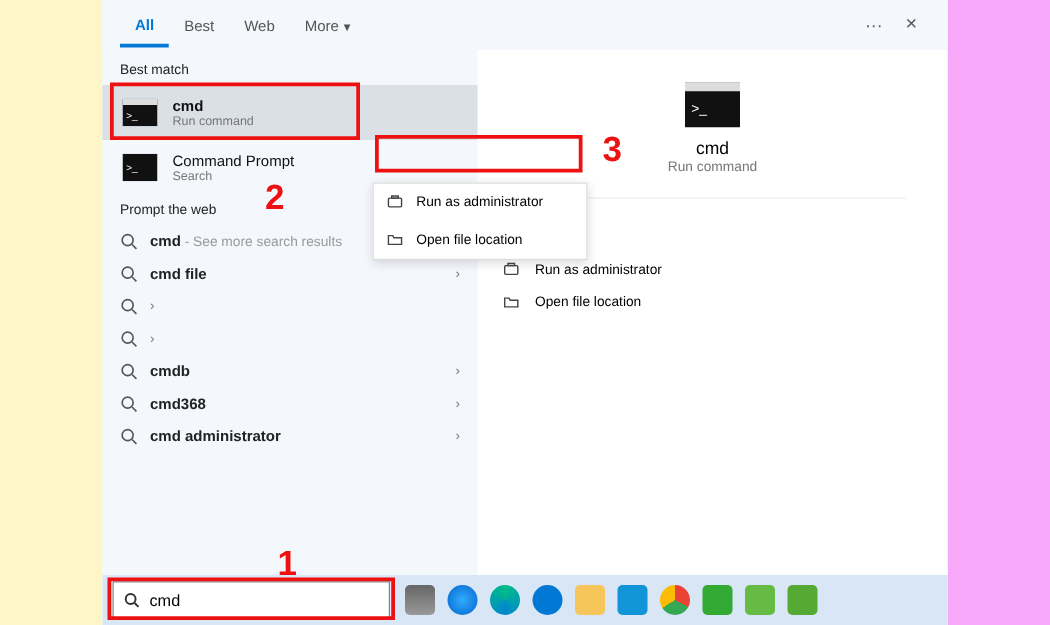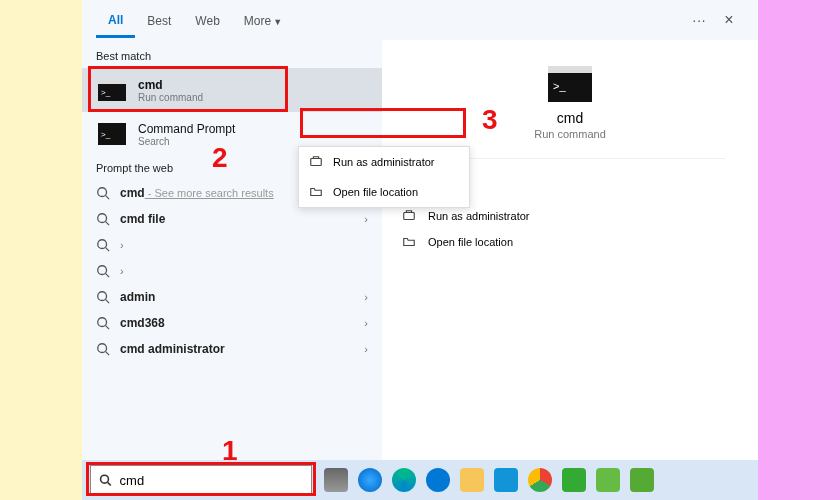--- a/index.html
+++ b/index.html
@@ -21,21 +21,21 @@
   .result-item { display: flex; align-items: center; padding: 6px 14px; cursor: pointer; }
   .result-item.selected { background: #dbe0e6; }
   .icon-box { width: 32px; height: 32px; display: flex; align-items: center; justify-content: center; margin-right: 10px; }
   .cmd-icon-svg { width: 28px; height: 22px; }
   .result-text { flex: 1; display: flex; flex-direction: column; }
   .result-title { font-size: 12px; color: #111; }
   .result-title.bold { font-weight: 600; }
   .result-sub { font-size: 10px; color: #777; }
   .search-item { display: flex; align-items: center; padding: 6px 14px; cursor: pointer; font-size: 12px; color: #222; }
   .search-icon-small { width: 14px; height: 14px; margin-right: 10px; stroke: #555; fill: none; stroke-width: 1.5; }
-  .search-hint { color: #999; font-size: 11px; text-decoration: underline; }
+  .search-hint { color: #999; font-size: 11px; }
   .chev-right { color: #777; font-size: 11px; }
   .context-menu { position: absolute; left: 216px; top: 106px; width: 172px; background: #fff; border: 1px solid #ddd; box-shadow: 0 2px 8px rgba(0,0,0,.15); z-index: 10; }
   .ctx-item { display: flex; align-items: center; padding: 8px 10px; font-size: 11px; cursor: pointer; }
   .ctx-icon { width: 14px; height: 14px; margin-right: 10px; stroke: #444; fill: none; stroke-width: 1.3; }
   .preview-icon { width: 44px; height: 36px; margin-top: 6px; }
   .preview-title { font-size: 14px; margin-top: 8px; }
   .preview-sub { font-size: 11px; color: #777; margin-top: 2px; }
   .preview-sep { width: 90%; height: 1px; background: #eee; margin: 18px 0; }
   .action-row { display: flex; align-items: center; width: 100%; padding: 6px 4px; font-size: 11px; cursor: pointer; }
   .action-icon { width: 14px; height: 14px; margin-right: 12px; stroke: #444; fill: none; stroke-width: 1.3; }
@@ -127,21 +127,21 @@
               <circle cx="7" cy="7" r="5"></circle>
               <path d="M11 11l4 4"></path>
             </svg>
             <span class="chev-right">›</span>
           </div>
           <div class="search-item">
             <svg class="search-icon-small" viewBox="0 0 16 16">
               <circle cx="7" cy="7" r="5"></circle>
               <path d="M11 11l4 4"></path>
             </svg>
-            <span style="flex:1"><b>admin</b></span>
+            <span style="flex:1"><b>cmdb</b></span>
             <span class="chev-right">›</span>
           </div>
           <div class="search-item">
             <svg class="search-icon-small" viewBox="0 0 16 16">
               <circle cx="7" cy="7" r="5"></circle>
               <path d="M11 11l4 4"></path>
             </svg>
             <span style="flex:1"><b>cmd368</b></span>
             <span class="chev-right">›</span>
           </div>

